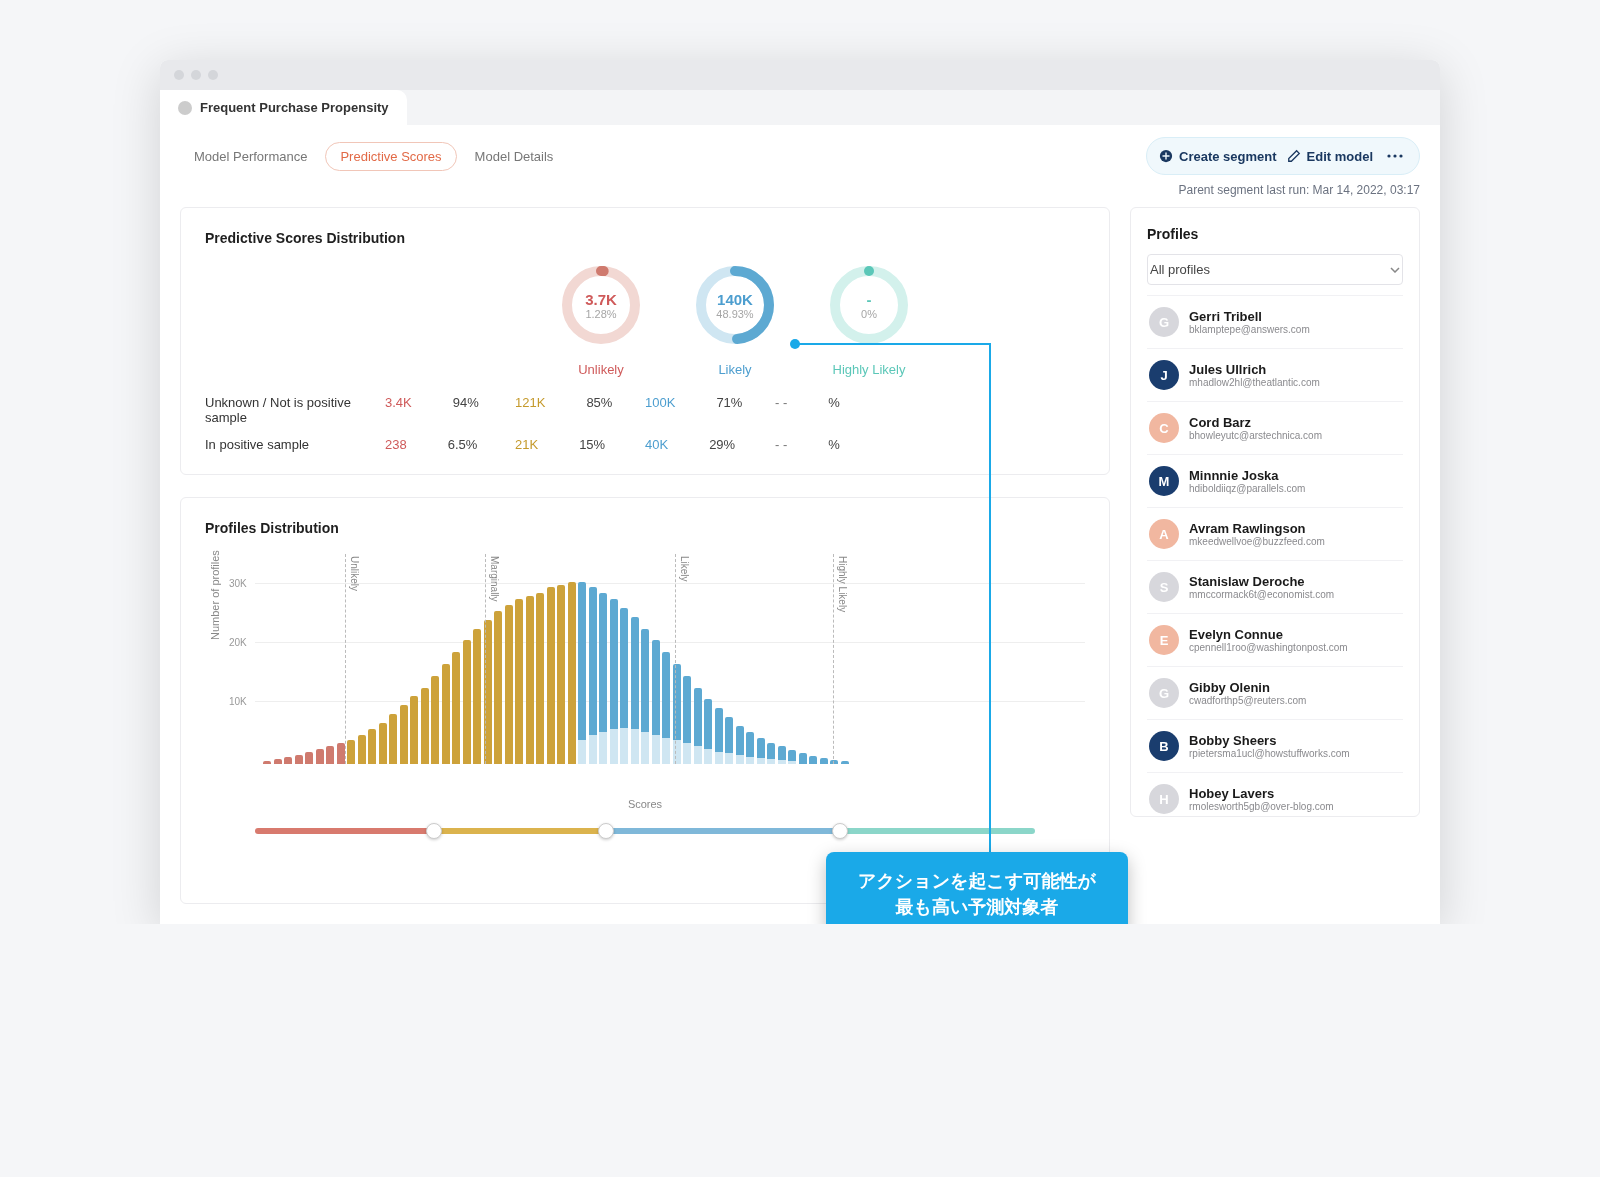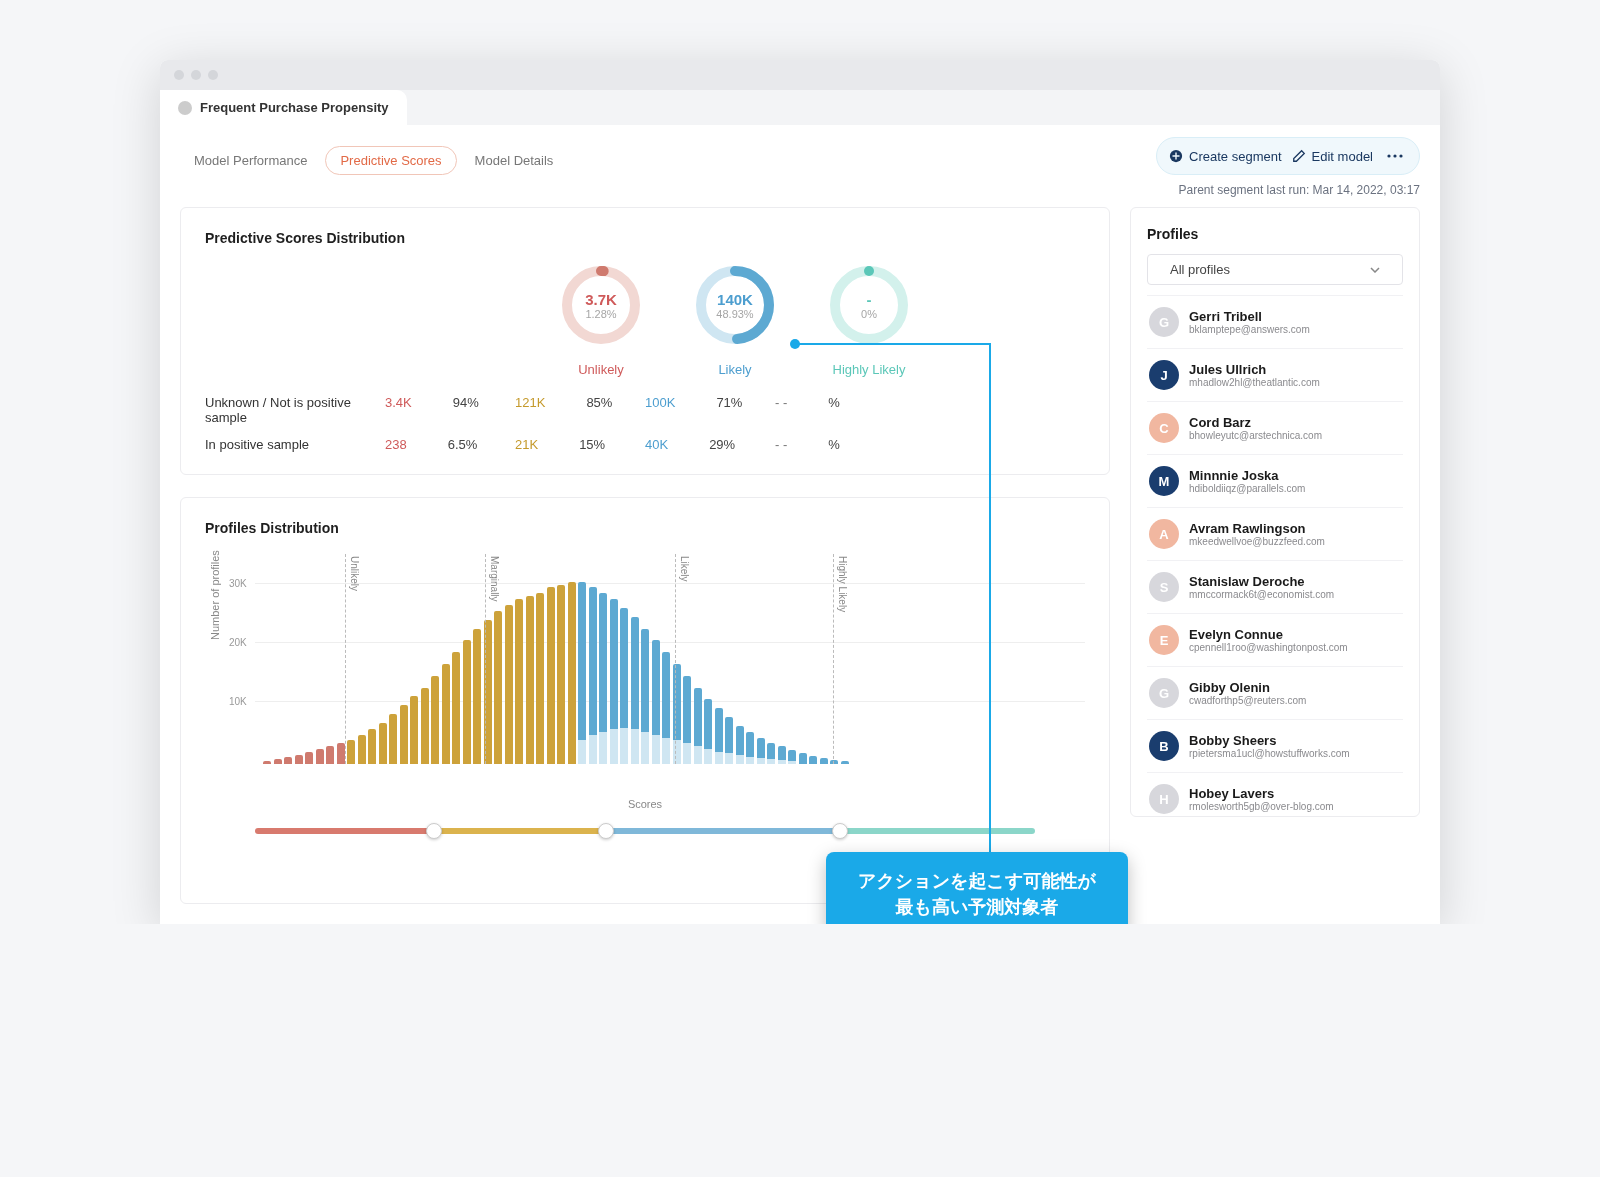--- a/index.html
+++ b/index.html
@@ -3,26 +3,26 @@
 <meta charset="utf-8">
 <style>
 * { box-sizing: border-box; margin: 0; padding: 0; }
 body { font-family: -apple-system, BlinkMacSystemFont, 'Segoe UI', sans-serif; background: #f5f6f8; color: #1a1a1a; }
 .browser-frame { width: 1280px; margin: 60px auto 0; background: #fff; border-radius: 8px 8px 0 0; box-shadow: 0 10px 50px rgba(0,0,0,.15); overflow: visible; }
 .browser-bar { height: 30px; background: #e8e9ec; border-radius: 8px 8px 0 0; display: flex; align-items: center; padding: 0 14px; }
 .dot { width: 10px; height: 10px; border-radius: 50%; background: #d4d6da; margin-right: 7px; }
 .tab-row { background: #f3f4f6; display: flex; }
 .app-tab { background: #fff; padding: 10px 18px; border-radius: 0 10px 0 0; display: flex; align-items: center; gap: 8px; font-size: 13px; font-weight: 600; color: #333; }
 .tab-icon { width: 14px; height: 14px; border-radius: 50%; background: #ccc; display:inline-block; }
-.nav-row { display: flex; align-items: flex-end; justify-content: space-between; padding: 12px 20px 8px; }
+.nav-row { display: flex; align-items: center; justify-content: space-between; padding: 12px 20px 8px; }
 .nav-tabs { display: flex; gap: 4px; align-items: center; }
 .nav-tab { padding: 6px 14px; font-size: 13px; color: #777; border-radius: 16px; cursor: pointer; }
 .nav-tab.active { color: #e26a47; border: 1px solid #f1c6b8; background: #fff; }
 .actions { display: flex; align-items: center; gap: 10px; background: #f0f8fc; border: 1px solid #d9eef7; border-radius: 24px; padding: 6px 12px; }
-.action-link { display: flex; align-items: center; gap: 6px; font-size: 13px; font-weight: 400; color: #1a3860; cursor: pointer; }
+.action-link { display: flex; align-items: center; gap: 6px; font-size: 13px; font-weight: 700; color: #1a3860; cursor: pointer; }
 .action-link svg,.plus-icon,.pen-icon { width: 14px; height: 14px; }
 .more-btn { width: 24px; height: 24px; display:flex; align-items:center; justify-content:center; cursor:pointer; }
 .segment-meta { text-align: right; font-size: 12px; color: #6b7280; padding: 0 20px 10px; }
 .content { display: flex; gap: 20px; padding: 0 20px 20px; }
 .left-col { flex: 1; display: flex; flex-direction: column; gap: 22px; }
 .card { background: #fff; border: 1px solid #ececef; border-radius: 6px; padding: 22px 24px; }
 .card-title { font-size: 14px; font-weight: 700; color: #1f1f1f; margin-bottom: 18px; }
 
 .donut-row { display: flex; gap: 30px; justify-content: center; margin-bottom: 18px; padding-left: 180px; }
 .donut-cell { display: flex; flex-direction: column; align-items: center; width: 104px; }
@@ -55,21 +55,21 @@
 .x-label { text-align:center; font-size:11px; color:#888; }
 .slider-track { position:relative; height:6px; margin:18px 50px 0; border-radius:3px; background:linear-gradient(to right,#d87a6e 0 23%,#dbb34d 23% 45%,#7fb8d9 45% 75%,#8bd6c9 75% 100%); }
 .slider-handle { position:absolute; top:-5px; width:16px; height:16px; border-radius:50%; background:#fff; border:1px solid #ccc; box-shadow:0 1px 3px rgba(0,0,0,.2); transform:translateX(-50%); cursor:grab; }
 .dist-actions { display:flex; justify-content:flex-end; gap:10px; margin-top:18px; }
 .btn-ghost { padding:6px 14px; font-size:13px; color:#888; background:none; border:none; cursor:pointer; }
 .btn-outline { padding:6px 16px; font-size:13px; color:#888; border:1px solid #ddd; border-radius:16px; background:#fff; cursor:pointer; }
 
 .right-col { width: 290px; }
 .profiles-card { background:#fff; border:1px solid #ececef; border-radius:6px; padding:18px 16px 0; height: 610px; display:flex; flex-direction:column; }
 .profiles-title { font-size:14px; font-weight:700; margin-bottom:12px; }
-.filter-select { border:1px solid #e3e3e8; border-radius:4px; padding:7px 22px; font-size:13px; display:flex; justify-content:space-between; align-items:center; cursor:pointer; margin-bottom:10px; color:#444; }
+.filter-select { border:1px solid #e3e3e8; border-radius:4px; padding:7px 2px; font-size:13px; display:flex; justify-content:space-between; align-items:center; cursor:pointer; margin-bottom:10px; color:#444; }
 .profile-list { overflow-y:auto; border-top:1px solid #f1f1f4; flex:1; position:relative; }
 .profile-row { display:flex; align-items:center; gap:10px; padding:11px 2px; border-bottom:1px solid #f1f1f4; }
 .avatar { width:30px; height:30px; border-radius:50%; display:flex; align-items:center; justify-content:center; font-size:13px; font-weight:600; color:#fff; flex-shrink:0; }
 .p-name { font-size:13px; font-weight:600; color:#1a1a1a; line-height:1.2; }
 .p-email { font-size:10px; color:#8a8a8e; }
 
 .callout-line { position:absolute; pointer-events:none; }
 .callout-box { position:absolute; background:#1aa9e8; color:#fff; padding:16px 32px; border-radius:8px; font-size:18px; font-weight:700; text-align:center; line-height:1.45; box-shadow:0 6px 18px rgba(0,0,0,.25); }
 </style>
 </head>

